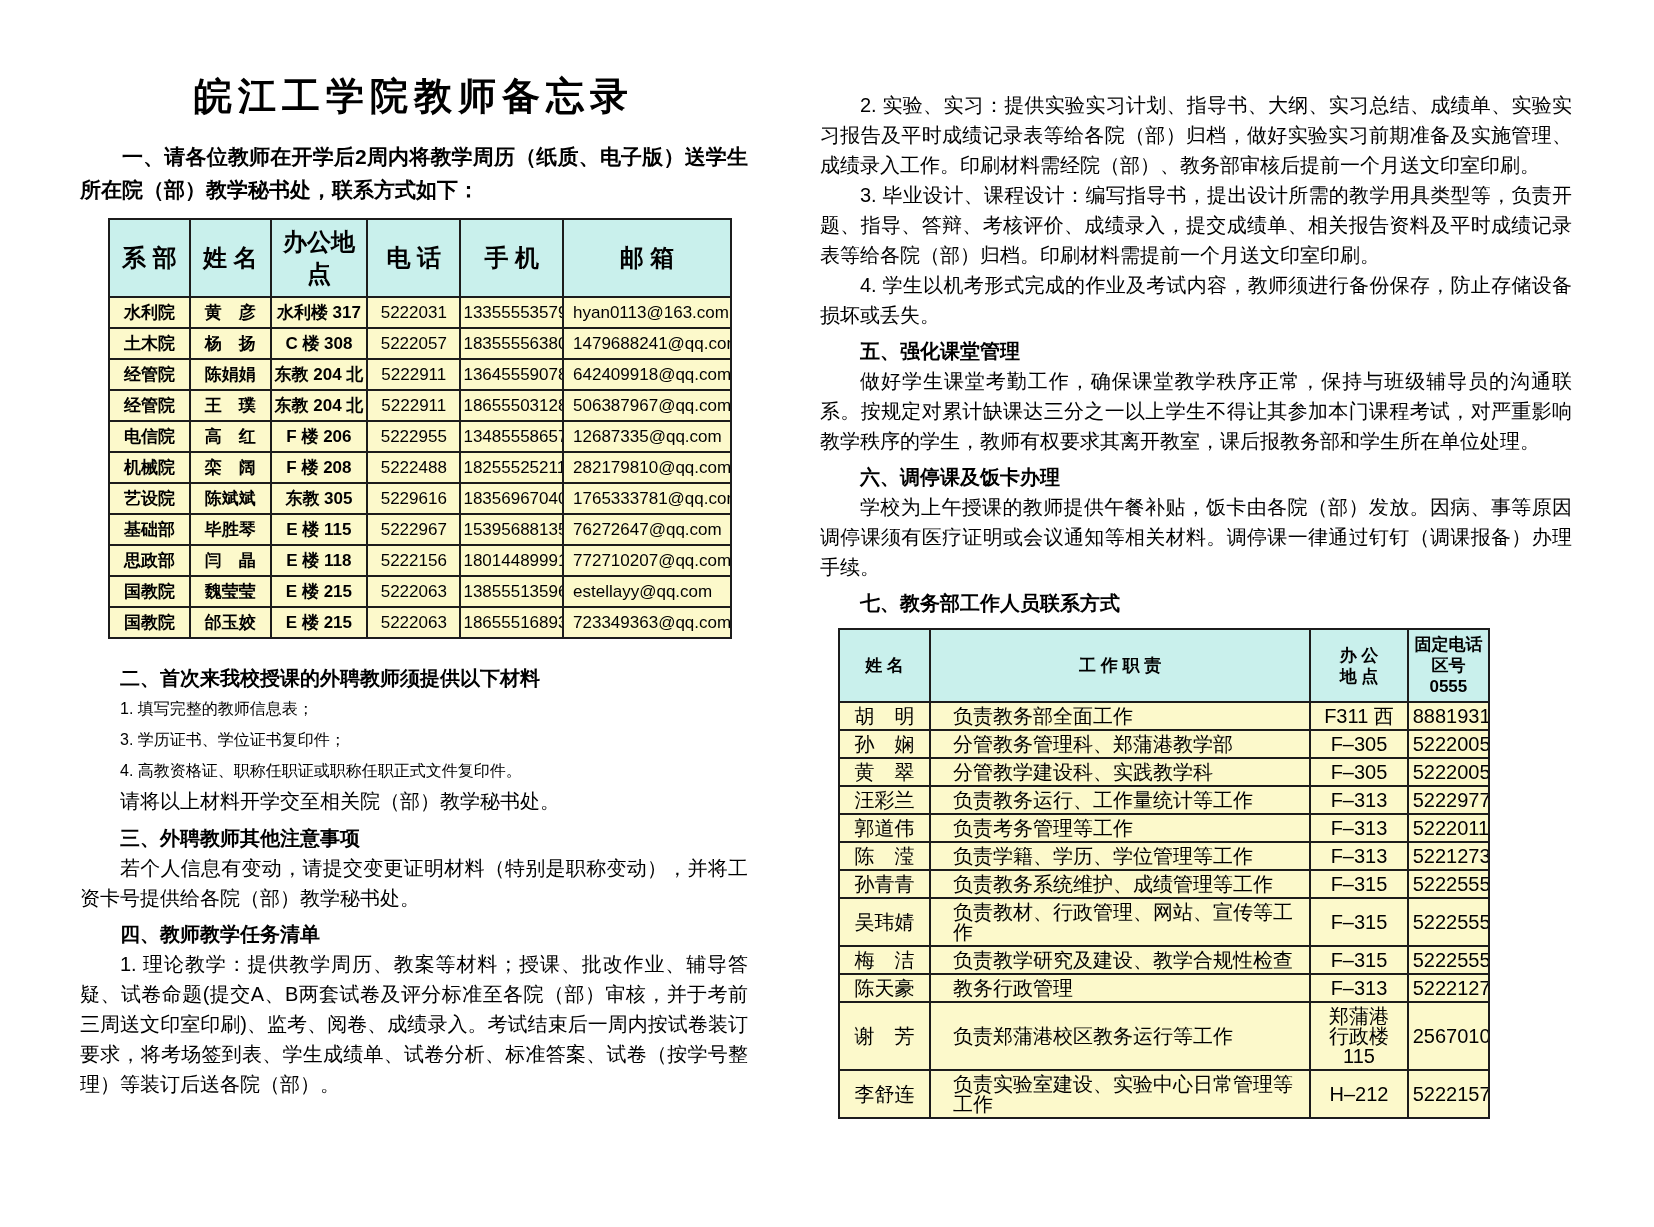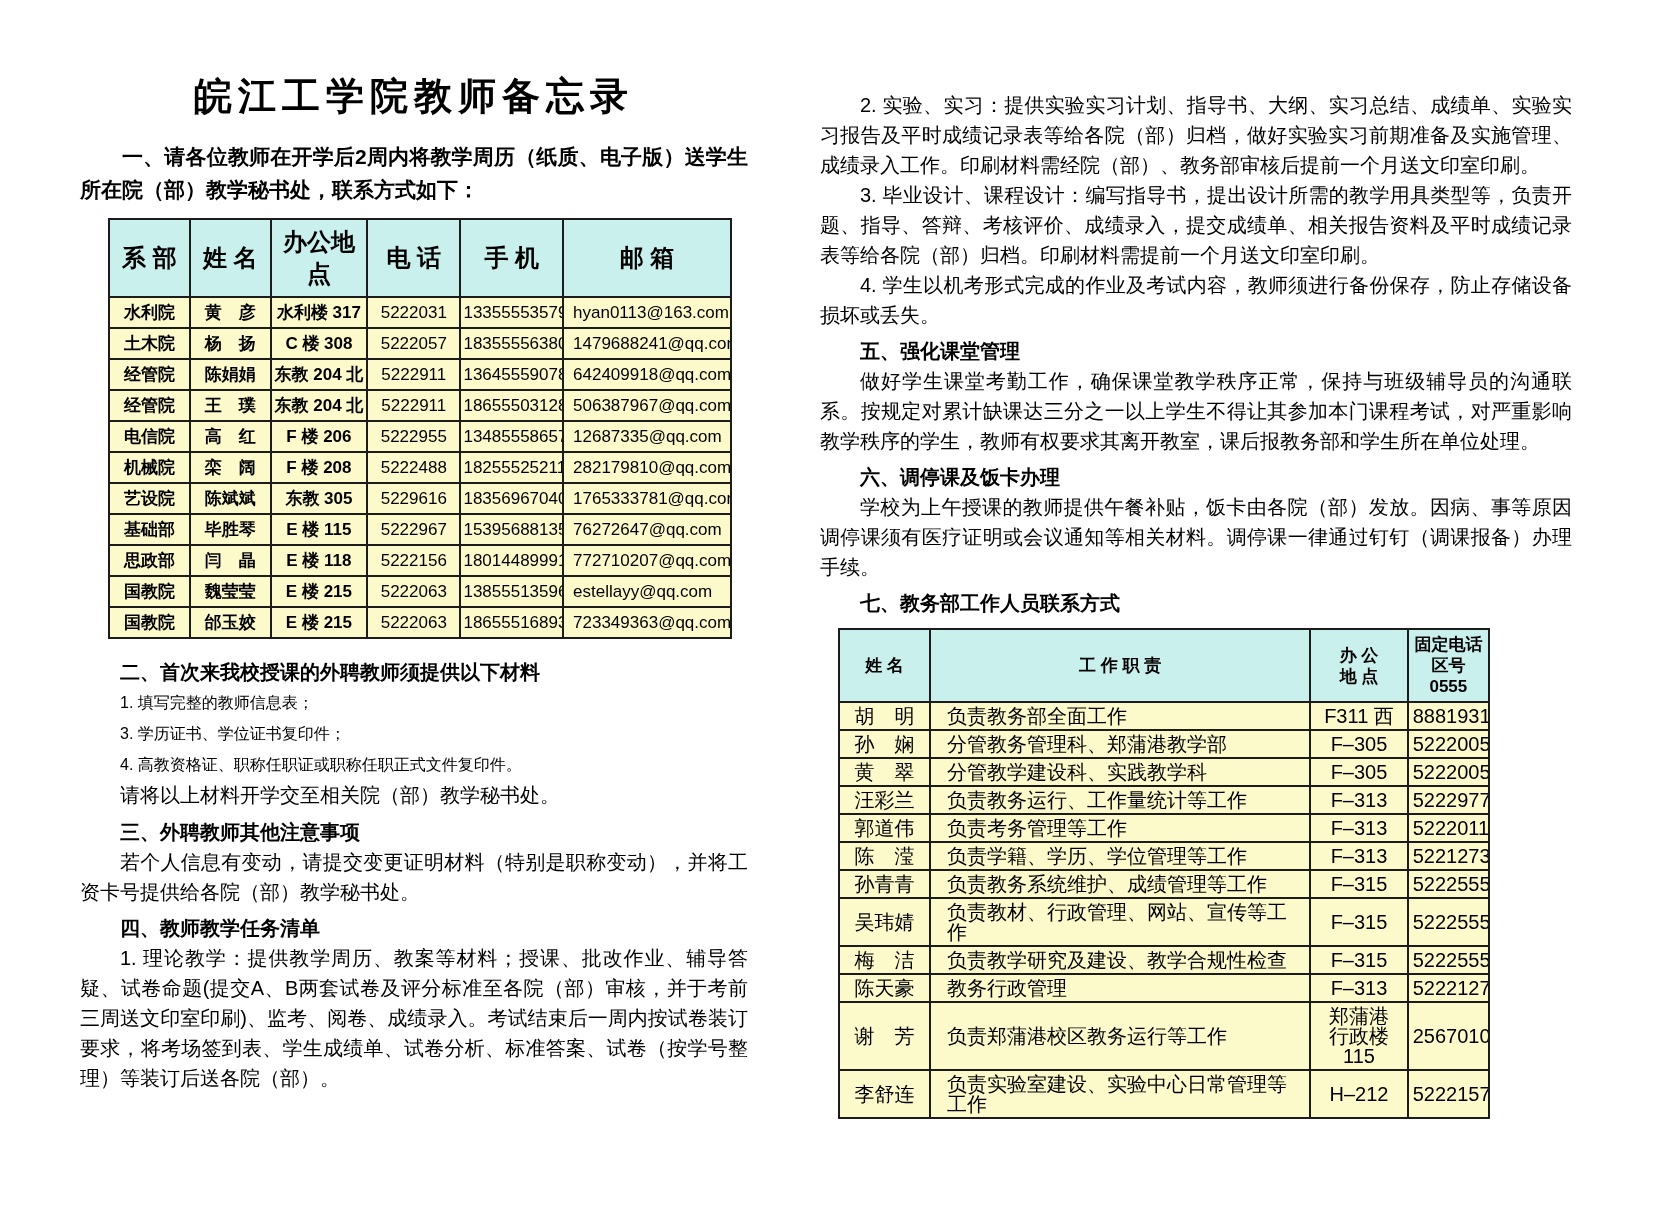--- a/index.html
+++ b/index.html
@@ -40,23 +40,23 @@
 
   .contact-table{width:624px;margin:12px 0 10px 28px;}
   .contact-table th{font-size:24px;padding:6px 2px;}
   .contact-table td{font-size:17px;padding:4px 2px;line-height:21px;}
   .contact-table td:nth-child(-n+3){font-weight:bold;}
   .contact-table td:nth-child(6){text-align:left;padding-left:9px;}
 
   .staff-table{width:652px;margin:10px 0 0 18px;}
   .staff-table th{font-size:17px;padding:4px 2px;line-height:21px;}
   .staff-table td{font-size:20px;padding:3px 4px;line-height:20px;}
-  .staff-table td:nth-child(2){text-align:left;padding-left:16px;}
-
-  .mt6{margin-top:18px;}
+  .staff-table td:nth-child(2){text-align:left;padding-left:22px;}
+
+  .mt6{margin-top:24px;}
 </style>
 </head>
 <body>
 
 <div class="col col-left">
 
   <h1 class="doc-title">皖江工学院教师备忘录</h1>
 
   <p class="para intro">一、请各位教师在开学后2周内将教学周历（纸质、电子版）送学生所在院（部）教学秘书处，联系方式如下：</p>
 

